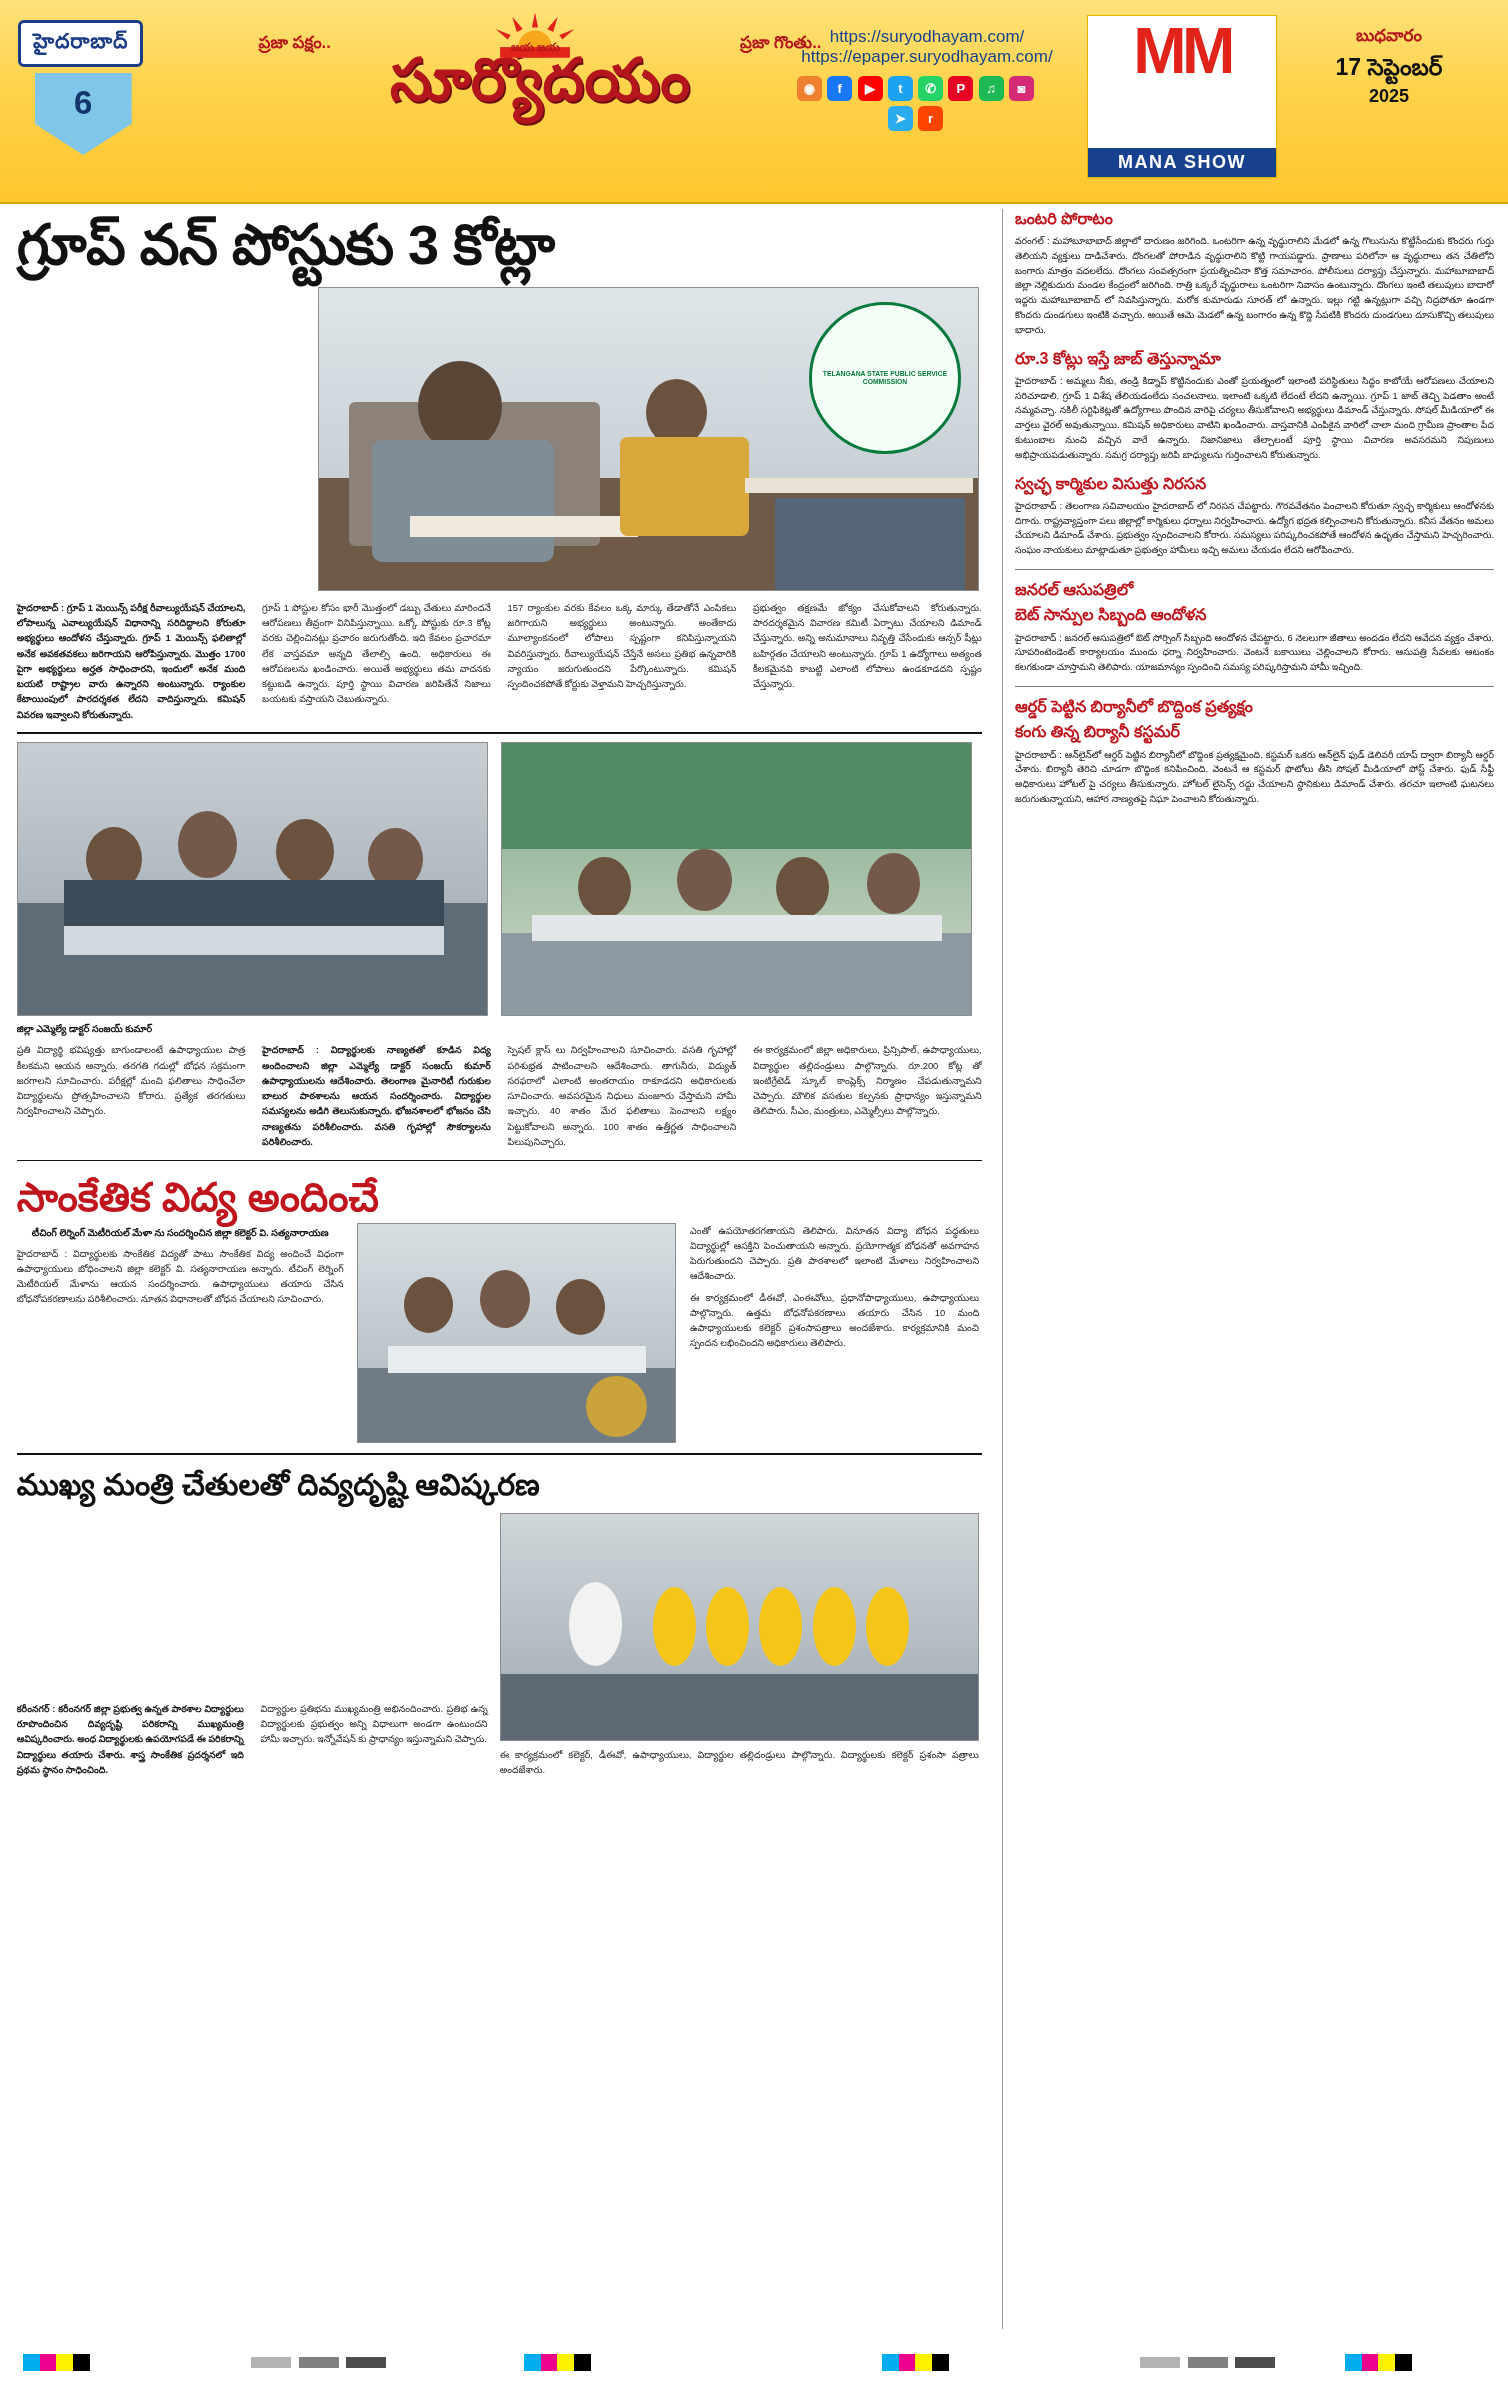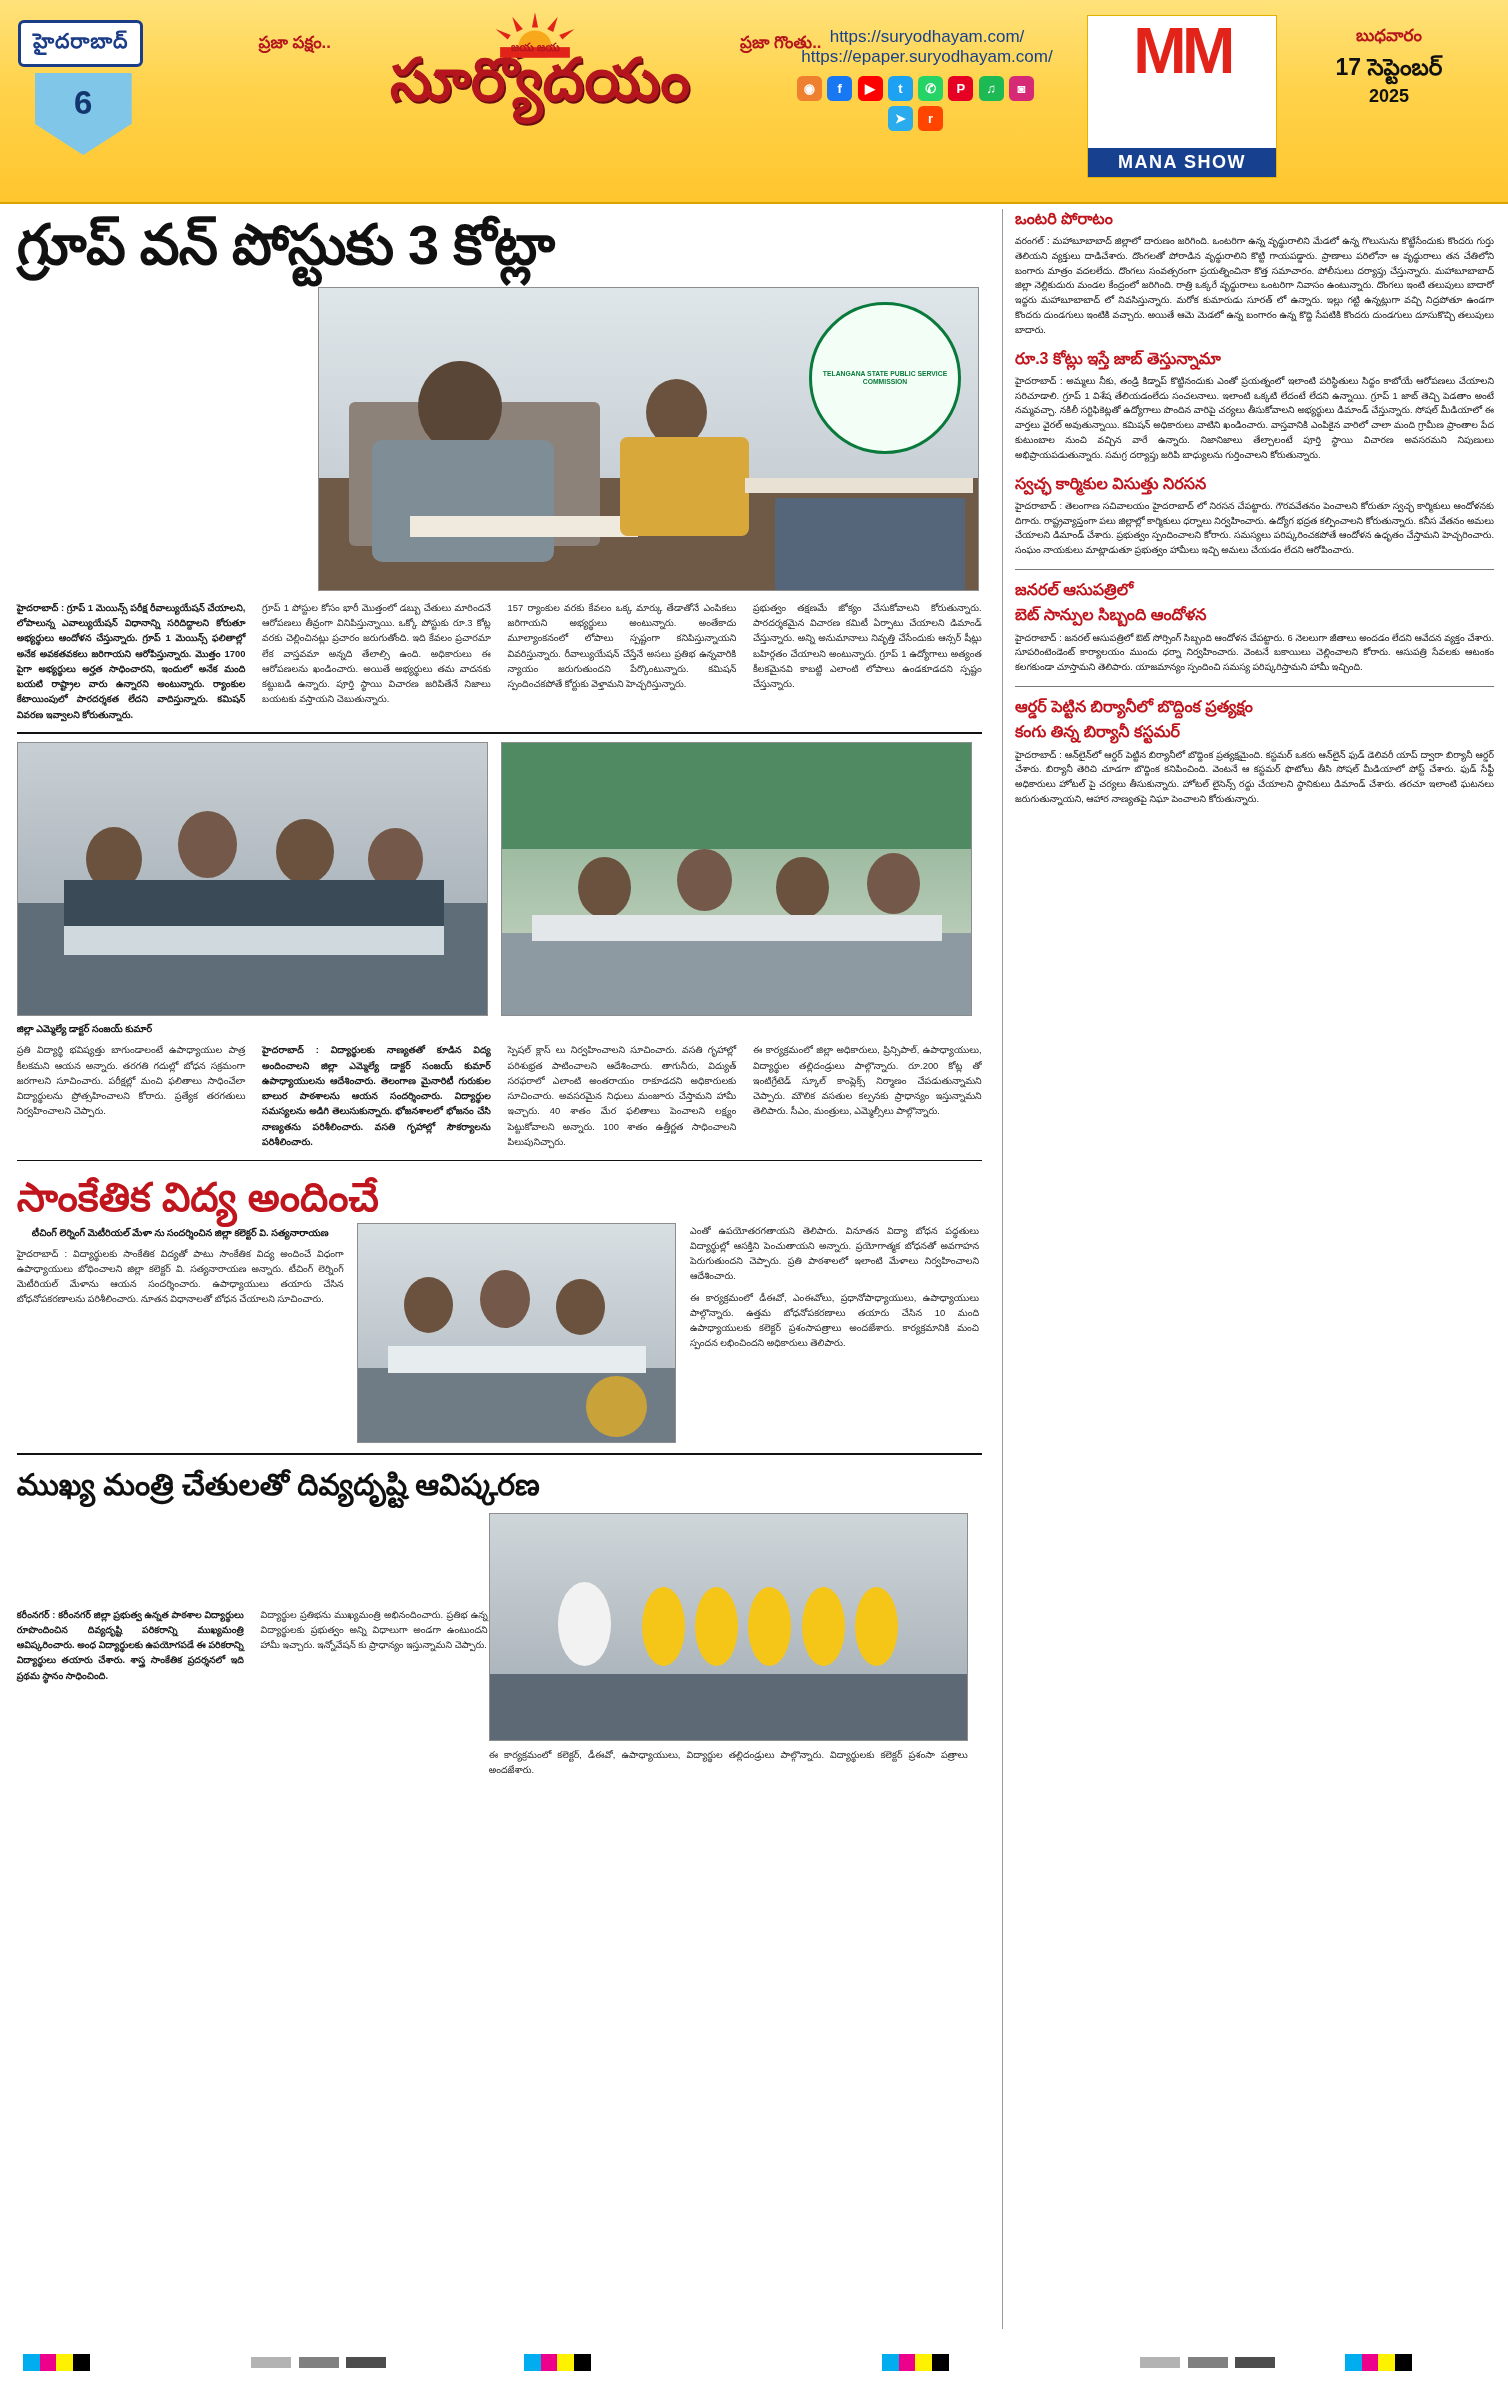--- a/index.html
+++ b/index.html
@@ -282,21 +282,21 @@
         <div style="width:289px">
           <div class="body-text">ఎంతో ఉపయోతరగతాయని తెలిపారు. వినూతన విద్యా బోధన పద్ధతులు విద్యార్థుల్లో ఆసక్తిని పెంచుతాయని అన్నారు. ప్రయోగాత్మక బోధనతో అవగాహన పెరుగుతుందని చెప్పారు. ప్రతి పాఠశాలలో ఇలాంటి మేళాలు నిర్వహించాలని ఆదేశించారు.</div>
           <div class="body-text" style="margin-top:6px">ఈ కార్యక్రమంలో డీఈవో, ఎంఈవోలు, ప్రధానోపాధ్యాయులు, ఉపాధ్యాయులు పాల్గొన్నారు. ఉత్తమ బోధనోపకరణాలు తయారు చేసిన 10 మంది ఉపాధ్యాయులకు కలెక్టర్ ప్రశంసాపత్రాలు అందజేశారు. కార్యక్రమానికి మంచి స్పందన లభించిందని అధికారులు తెలిపారు.</div>
         </div>
       </div>
 
       <div class="rule"></div>
 
       <h2 class="head-sec" style="font-size:30px">ముఖ్య మంత్రి చేతులతో దివ్యదృష్టి ఆవిష్కరణ</h2>
 
-      <div style="display:flex;gap:1px;align-items:center">
+      <div style="display:flex;gap:12px;align-items:flex-end">
         <div style="width:471px">
           <div class="tcols c2 body-text">
             <p><span class="lead">కరీంనగర్ : కరీంనగర్ జిల్లా ప్రభుత్వ ఉన్నత పాఠశాల విద్యార్థులు రూపొందించిన దివ్యదృష్టి పరికరాన్ని ముఖ్యమంత్రి ఆవిష్కరించారు. అంధ విద్యార్థులకు ఉపయోగపడే ఈ పరికరాన్ని విద్యార్థులు తయారు చేశారు. శాస్త్ర సాంకేతిక ప్రదర్శనలో ఇది ప్రథమ స్థానం సాధించింది.</span></p>
             <p>విద్యార్థుల ప్రతిభను ముఖ్యమంత్రి అభినందించారు. ప్రతిభ ఉన్న విద్యార్థులకు ప్రభుత్వం అన్ని విధాలుగా అండగా ఉంటుందని హామీ ఇచ్చారు. ఇన్నోవేషన్ కు ప్రాధాన్యం ఇస్తున్నామని చెప్పారు.</p>
           </div>
         </div>
         <div style="width:479px">
           <div class="photo" style="width:479px;height:228px">
             <div class="ph-sky" style="background:linear-gradient(180deg,#cfd6da,#9fa9b0)"></div>
             <div class="bar" style="left:0;top:160px;width:100%;height:68px;background:#5d6a75"></div>

